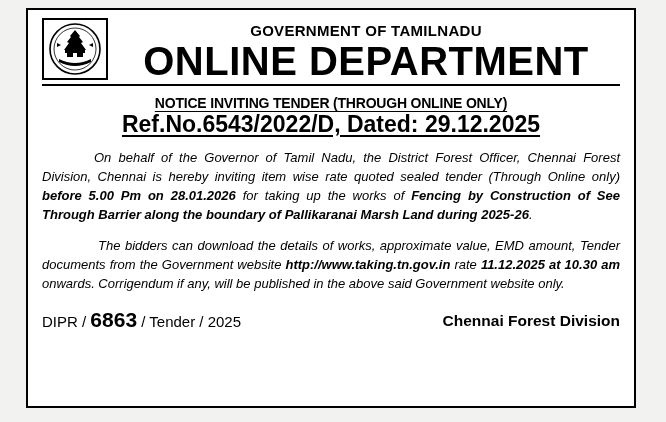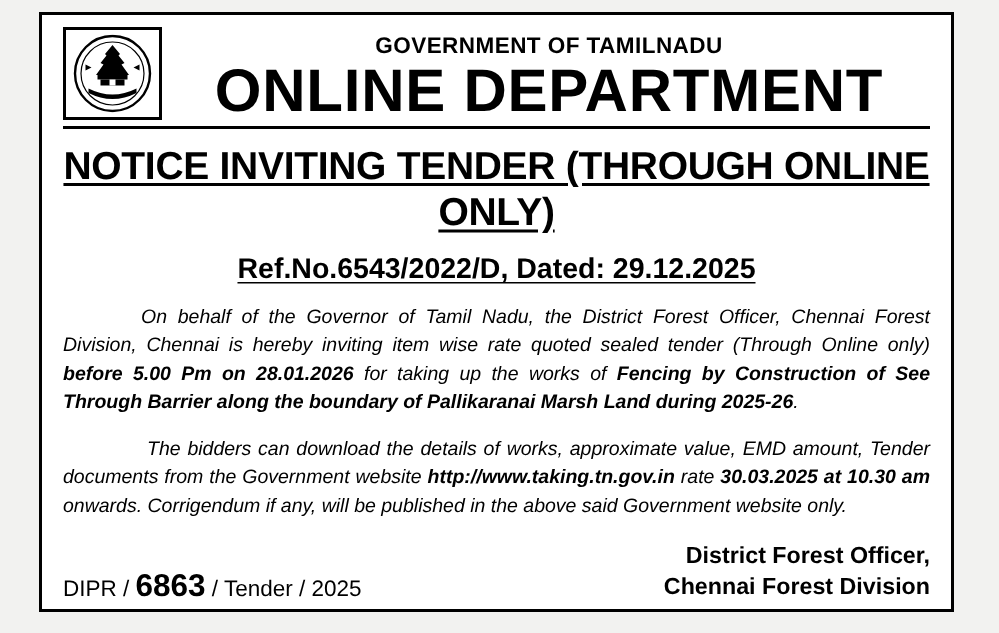--- a/index.html
+++ b/index.html
@@ -64,32 +64,32 @@
   .dept-line {
     font-size: 40px;
     font-weight: bold;
     letter-spacing: 0.5px;
     line-height: 1.05;
     margin-top: 1px;
   }
   
   .notice-title {
     text-align: center;
-    font-size: 26px;
+    font-size: 14px;
     font-weight: bold;
     margin-top: 9px;
     text-decoration: underline;
     text-underline-offset: 3px;
     letter-spacing: -0.2px;
   }
   .ref-line {
     text-align: center;
-    font-size: 19px;
+    font-size: 23px;
     font-weight: bold;
-    margin-top: 12px;
+    margin-top: 0;
     text-decoration: underline;
     text-underline-offset: 3px;
   }
   
   .para {
     font-size: 13px;
     line-height: 1.45;
     text-align: justify;
     margin-top: 11px;
     font-style: italic;
@@ -152,24 +152,23 @@
 
   <div class="notice-title">NOTICE INVITING TENDER (THROUGH ONLINE ONLY)</div>
 
   <div class="ref-line">Ref.No.6543/2022/D, Dated: 29.12.2025</div>
 
   <div class="para p1">
     <span>On behalf of the Governor of Tamil Nadu, the District Forest Officer, Chennai Forest Division, Chennai is hereby inviting item wise rate quoted sealed tender (Through Online only) </span><b>before 5.00 Pm on 28.01.2026</b><span> for taking up the works of </span><b>Fencing by Construction of See Through Barrier along the boundary of Pallikaranai Marsh Land during 2025-26</b><span>.</span>
   </div>
 
   <div class="para p2">
-    <span>The bidders can download the details of works, approximate value, EMD amount, Tender documents from the Government website </span><b>http://www.taking.tn.gov.in</b><span> rate </span><b>30.03.2025 at 10.30 am</b><span> onwards. Corrigendum if any, will be published in the above said Government website only.</span>
+    <span>The bidders can download the details of works, approximate value, EMD amount, Tender documents from the Government website </span><b>http://www.taking.tn.gov.in</b><span> rate </span><b>11.12.2025 at 10.30 am</b><span> onwards. Corrigendum if any, will be published in the above said Government website only.</span>
   </div>
 
   <div class="footer">
     <div class="dipr"><span>DIPR / </span><span class="num">6863</span><span> / Tender / 2025</span></div>
     <div class="sign">
-      <div>District Forest Officer,</div>
       <div>Chennai Forest Division</div>
     </div>
   </div>
 
 </div>
 
 </body></html>

